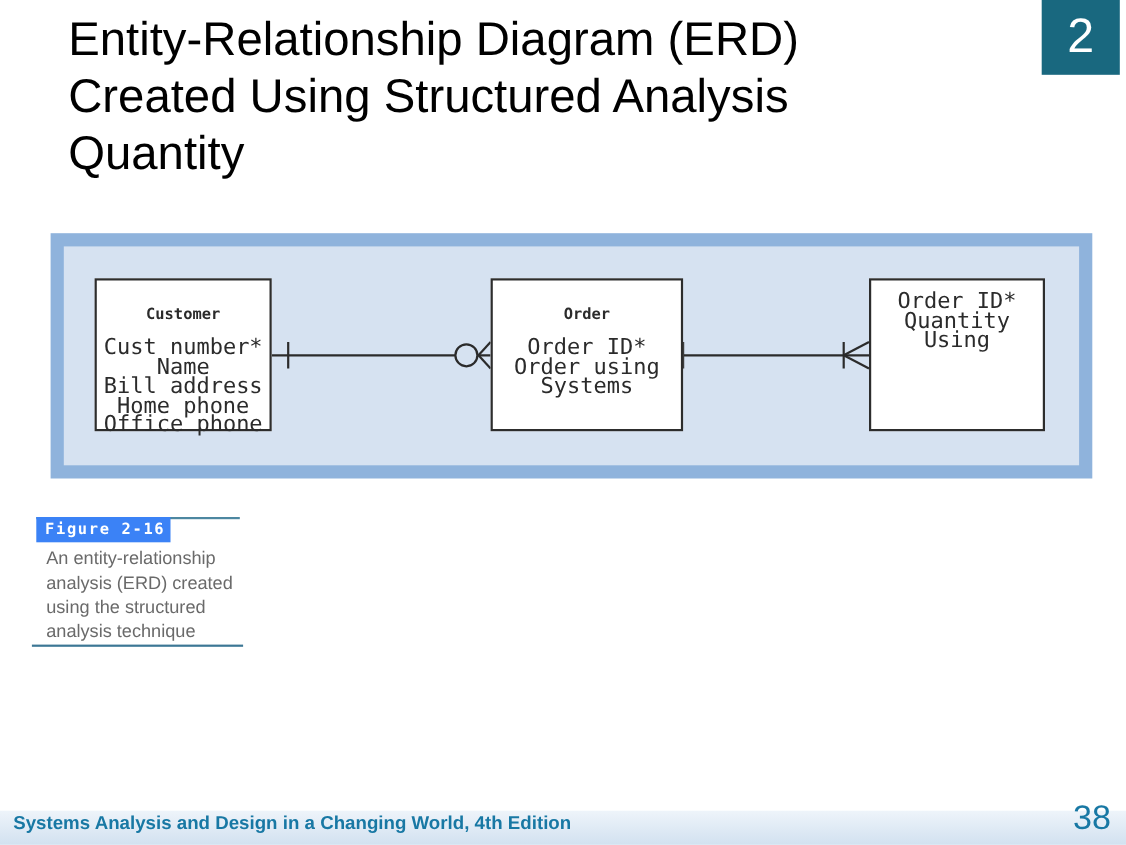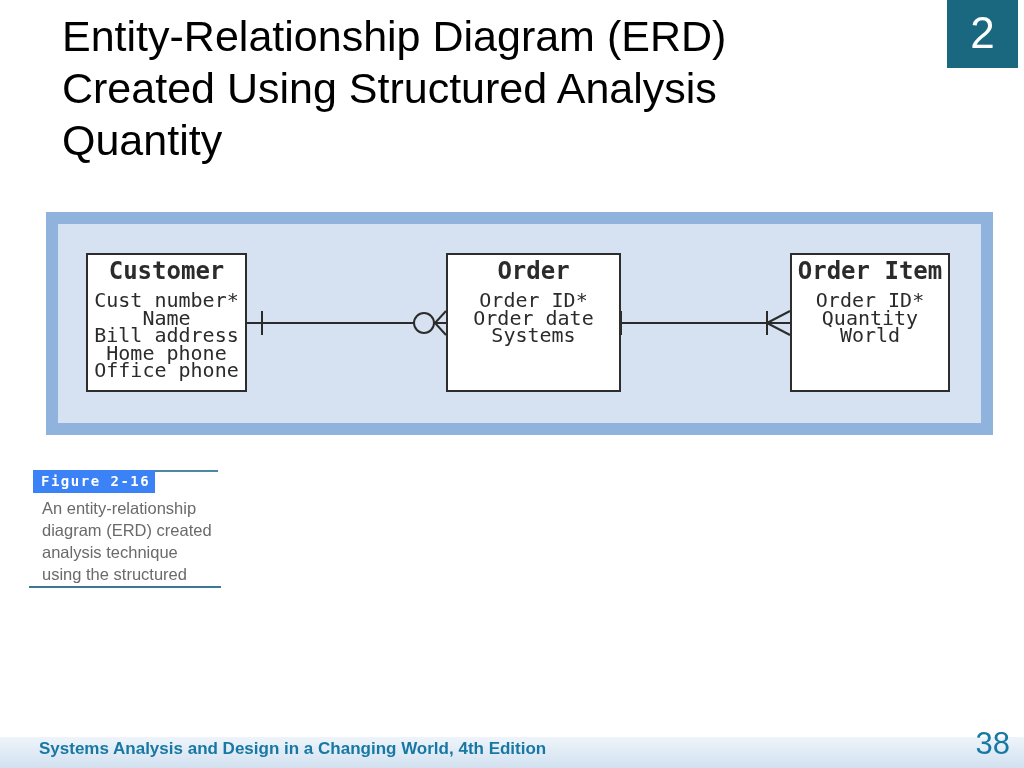--- a/index.html
+++ b/index.html
@@ -61,22 +61,22 @@
     background: #ffffff;
     border: 2px solid #2d2d2d;
     font-family: "DejaVu Sans Mono", monospace;
     color: #2b2b2b;
     text-align: center;
   }
   .entity-customer  { left: 40px;  width: 161px; }
   .entity-order     { left: 400px; width: 175px; }
   .entity-orderitem { left: 744px; width: 160px; }
   .entity-title {
-    padding-top: 5px;
-    font-size: 24px;
+    padding-top: 20px;
+    font-size: 14px;
     font-weight: 700;
     line-height: 22px;
   }
   .entity-attrs {
     margin-top: 10px;
     font-size: 20px;
     line-height: 17.5px;
   }
 
   
@@ -120,21 +120,20 @@
     left: 0; top: 737px;
     width: 1024px; height: 31px;
     background: linear-gradient(to bottom, #eef4fa, #d2e1f0);
   }
   .footer-text {
     position: absolute;
     left: 12px; top: 739px;
     font-size: 17px;
     font-weight: 700;
     color: #1878a4;
-    margin-left: 27px;
   }
   .footer-page-number {
     position: absolute;
     right: 14px; top: 726px;
     font-size: 31px;
     font-weight: 400;
     color: #1878a4;
   }
 </style>
 </head>
@@ -177,40 +176,39 @@
       <div>Bill address</div>
       <div>Home phone</div>
       <div>Office phone</div>
     </div>
   </div>
 
   <div class="entity-box entity-order">
     <div class="entity-title">Order</div>
     <div class="entity-attrs">
       <div>Order ID*</div>
-      <div>Order date</div>
+      <div>Order using</div>
       <div>Systems</div>
     </div>
   </div>
 
   <div class="entity-box entity-orderitem">
-    <div class="entity-title">Order Item</div>
     <div class="entity-attrs">
       <div>Order ID*</div>
       <div>Quantity</div>
-      <div>World</div>
+      <div>Using</div>
     </div>
   </div>
 </div>
 
 <div class="figure-topline"></div>
 <div class="figure-label-box">Figure 2-16</div>
 <div class="figure-caption">
   <div>An entity-relationship</div>
-  <div>diagram (ERD) created</div>
+  <div>analysis (ERD) created</div>
+  <div>using the structured</div>
   <div>analysis technique</div>
-  <div>using the structured</div>
 </div>
 <div class="figure-bottomline"></div>
 
 <div class="footer-bar"></div>
 <div class="footer-text">Systems Analysis and Design in a Changing World, 4th Edition</div>
 <div class="footer-page-number">38</div>
 
 </body></html>

